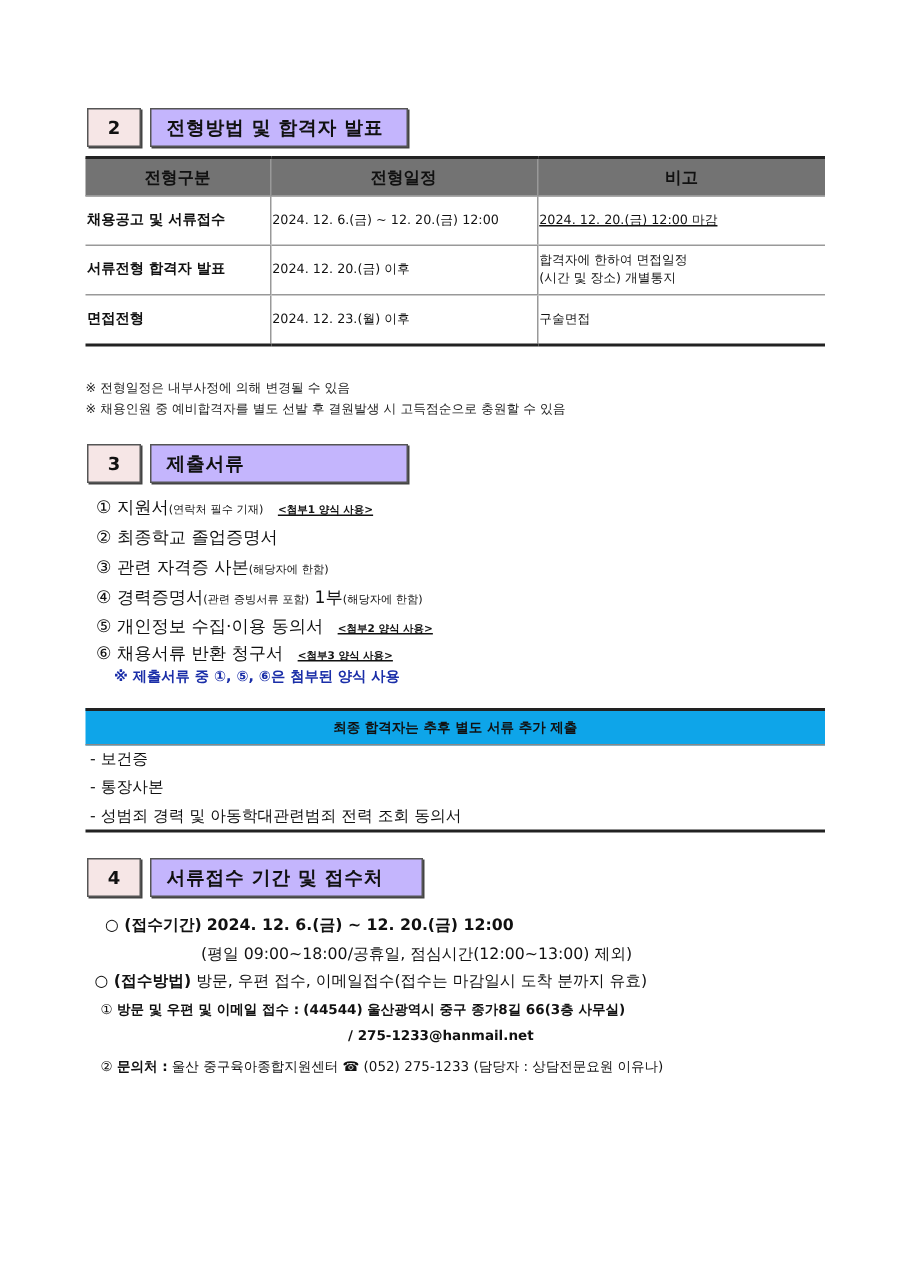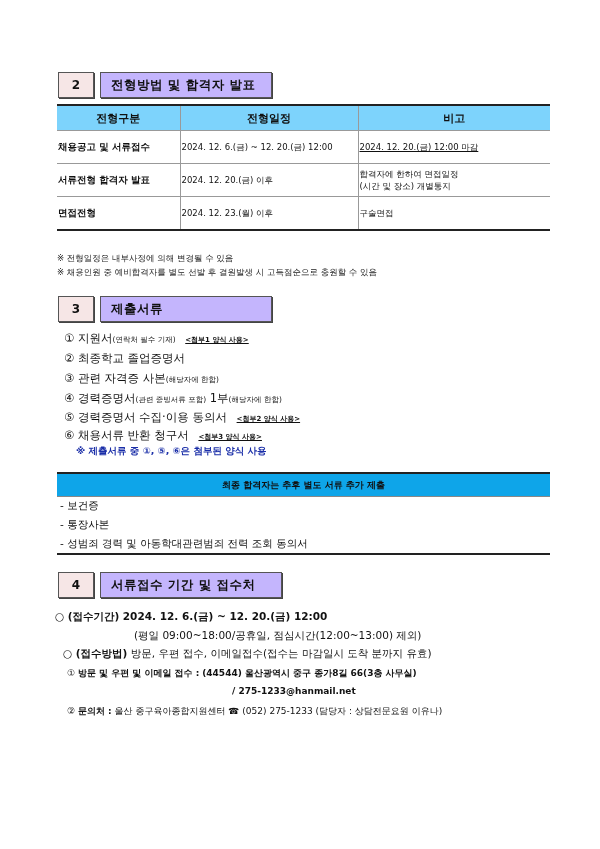--- a/index.html
+++ b/index.html
@@ -22,21 +22,21 @@
       display: flex; align-items: center; padding-left: 10px;
       font-size: 12.5px; font-weight: bold; letter-spacing: 0.5px;
     }
 
     
     table.sched {
       position: absolute; left: 57px; top: 104px; width: 493px;
       border-collapse: collapse; font-size: 8.5px;
     }
     table.sched th {
-      background: #7dd3fc; height: 22px; font-size: 11px; font-weight: bold;
+      background: #737373; height: 22px; font-size: 11px; font-weight: bold;
       border-top: 2px solid #222; border-bottom: 1px solid #999;
     }
     table.sched td {
       text-align: left; border-bottom: 1px solid #999; height: 30px; line-height: 12px;
     }
     table.sched tr:last-child td { border-bottom: 2px solid #222; }
     table.sched th + th, table.sched td + td { border-left: 1px solid #999; }
     table.sched td.first { font-weight: bold; font-size: 9.5px; }
     .ul { text-decoration: underline; }
 
@@ -123,42 +123,42 @@
 <div class="doc-item" style="top:371px;">
   <span>③</span>
   <span>관련 자격증 사본</span><span class="small">(해당자에 한함)</span>
 </div>
 <div class="doc-item" style="top:391px;">
   <span>④</span>
   <span>경력증명서</span><span class="small">(관련 증빙서류 포함)</span><span> 1부</span><span class="small">(해당자에 한함)</span>
 </div>
 <div class="doc-item" style="top:410px;">
   <span>⑤</span>
-  <span>경력증명서 수집·이용 동의서</span>
+  <span>개인정보 수집·이용 동의서</span>
   <span class="tag">&lt;첨부2 양식 사용&gt;</span>
 </div>
 <div class="doc-item" style="top:428px;">
   <span>⑥</span>
   <span>채용서류 반환 청구서</span>
   <span class="tag">&lt;첨부3 양식 사용&gt;</span>
 </div>
 <div class="doc-note" style="top:445px;">※ 제출서류 중 ①, ⑤, ⑥은 첨부된 양식 사용</div>
 
 <div class="extra-box">최종 합격자는 추후 별도 서류 추가 제출</div>
 <div class="extra-item" style="top:499px;">- 보건증</div>
 <div class="extra-item" style="top:518px;">- 통장사본</div>
 <div class="extra-item" style="top:537px;">- 성범죄 경력 및 아동학대관련범죄 전력 조회 동의서</div>
 <div class="extra-end"></div>
 
 <div class="sec" style="top:572px;">
   <div class="sec-num">4</div>
   <div class="sec-title" style="width:170px;">서류접수 기간 및 접수처</div>
 </div>
 
-<div class="recv" style="left:55px; top:610px;">
+<div class="recv" style="left:70px; top:610px;">
   <b>○ (접수기간)</b>
   <b>2024. 12. 6.(금) ~ 12. 20.(금) 12:00</b>
 </div>
 <div class="recv" style="left:134px; top:629px;">(평일 09:00~18:00/공휴일, 점심시간(12:00~13:00) 제외)</div>
 <div class="recv" style="left:63px; top:647px;">
   <b>○ (접수방법)</b>
   <span>방문, 우편 접수, 이메일접수(접수는 마감일시 도착 분까지 유효)</span>
 </div>
 <div class="recv-small" style="left:67px; top:667px;">
   <span>①</span>

